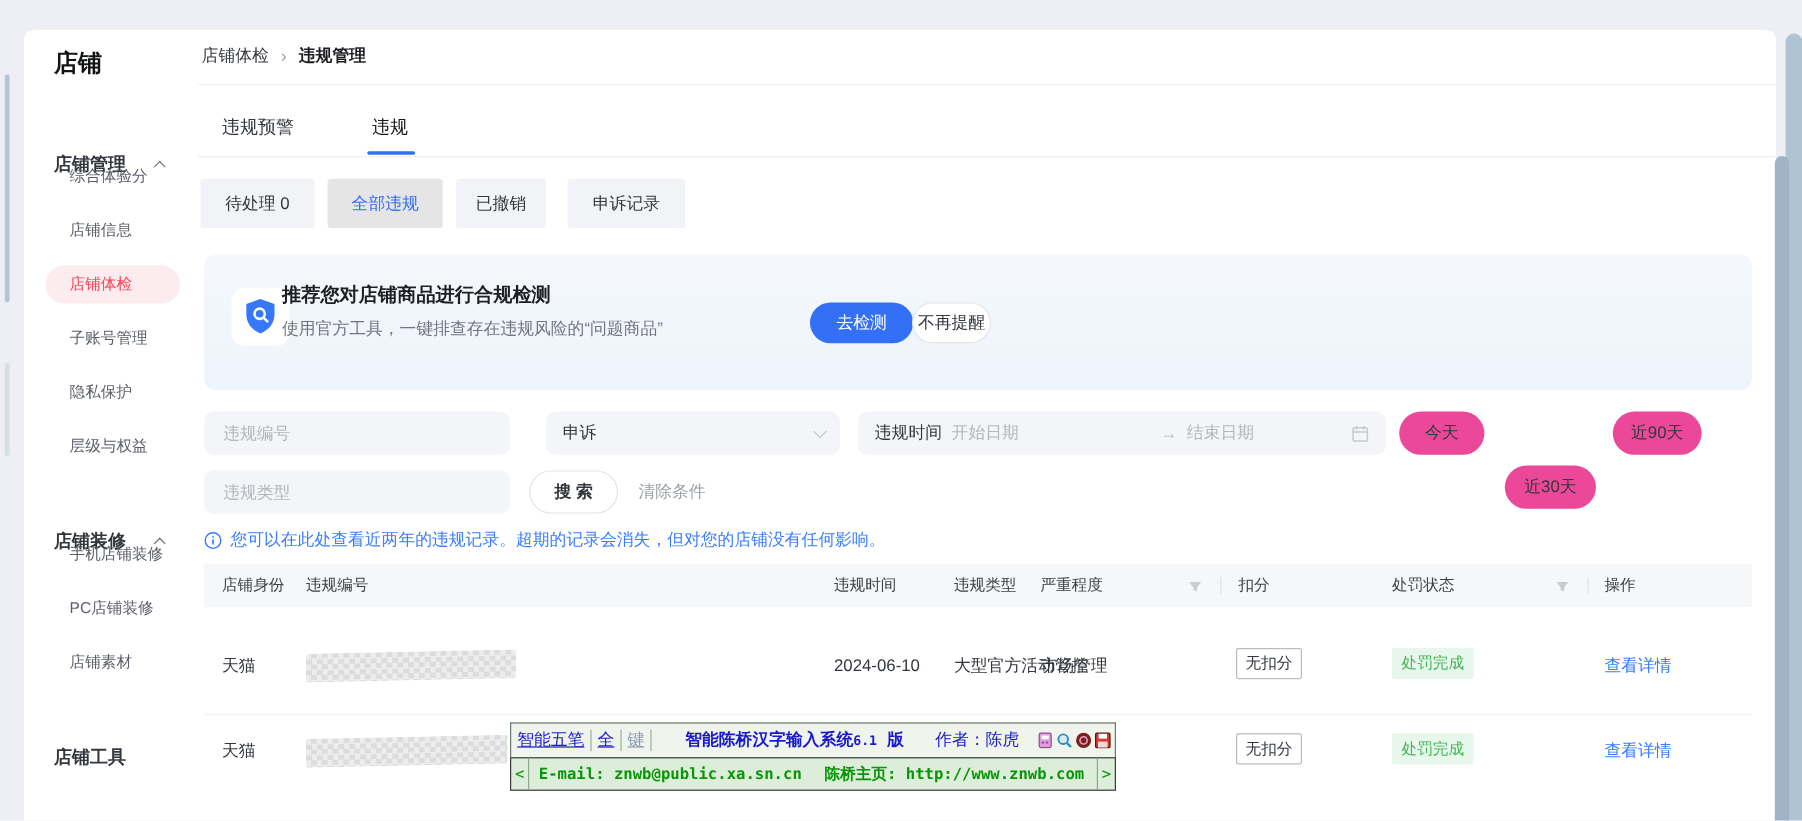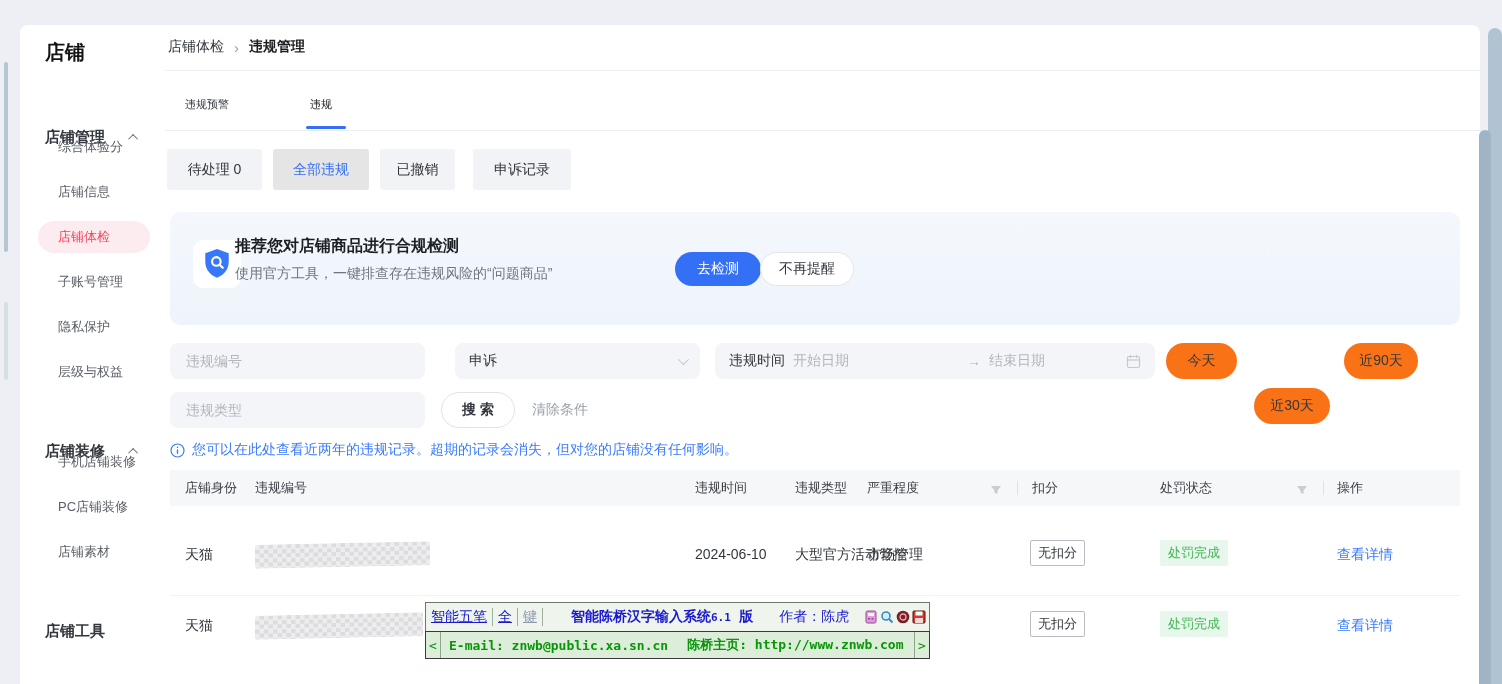--- a/index.html
+++ b/index.html
@@ -22,54 +22,54 @@
   .sb-item.active { left:18px; width:112px; padding-left:20px; height:32px; background:#fdecef; border-radius:16px; color:#f5455a; }
   .caret-up { width:7px; height:7px; border-left:1.6px solid #6b6f76; border-top:1.6px solid #6b6f76; transform:rotate(45deg) translateY(2px); display:inline-block; }
 
   
   .breadcrumb { position:absolute; left:148px; top:13px; font-size:14px; color:#33373d; display:flex; gap:10px; align-items:center; }
   .crumb-sep { color:#9aa0a8; font-size:15px; }
   .crumb-cur { font-weight:700; color:#1c1e21; }
   .divider1 { position:absolute; left:145px; top:45px; width:1315px; height:1px; background:#f0f1f4; }
   .divider2 { position:absolute; left:145px; top:105px; width:1315px; height:1px; background:#eceef1; }
 
-  .tab { position:absolute; top:72px; font-size:11px; color:#33373d; cursor:pointer; }
+  .tab { position:absolute; top:72px; font-size:15px; color:#33373d; cursor:pointer; }
   .tab.t1 { left:165px; }
   .tab.t2 { left:290px; color:#17181a; }
   .tab-underline { position:absolute; left:286px; top:101px; width:40px; height:3px; background:#3370f6; border-radius:2px; }
 
   .subtab { position:absolute; top:124px; height:41px; display:flex; align-items:center; justify-content:center; background:#f1f3f6; border-radius:3px; font-size:14px; color:#33373d; cursor:pointer; }
   .subtab.active { background:#e5e5e5; color:#3370f6; }
   .st1 { left:147px; width:95px; }
   .st2 { left:253px; width:96px; }
   .st3 { left:360px; width:75px; }
   .st4 { left:453px; width:98px; }
 
   
   .banner { position:absolute; left:150px; top:187px; width:1290px; height:113px; border-radius:10px; background:linear-gradient(180deg,#f4f8fd,#eef4fb); }
   .banner-icon { position:absolute; left:23px; top:28px; width:48px; height:48px; background:#fff; border-radius:10px; display:flex; align-items:center; justify-content:center; }
   .banner-title { position:absolute; left:65px; top:24px; font-size:16px; font-weight:700; color:#1d1f23; }
   .banner-sub { position:absolute; left:65px; top:53px; font-size:14px; color:#70757d; }
   .btn-primary { position:absolute; left:505px; top:40px; height:34px; padding:0 22px; border-radius:17px; background:#3370f6; color:#fff; font-size:14px; border:none; display:flex; align-items:center; cursor:pointer; }
-  .btn-ghost { position:absolute; left:590px; top:40px; height:34px; padding:0 18px; border-radius:17px; background:#fff; color:#33373d; font-size:14px; border:1px solid #e3e5e9; display:flex; align-items:center; cursor:pointer; }
+  .btn-ghost { position:absolute; left:590px; top:40px; height:34px; padding:0 4px; border-radius:17px; background:#fff; color:#33373d; font-size:14px; border:1px solid #e3e5e9; display:flex; align-items:center; cursor:pointer; }
 
   
   .f-field { position:absolute; height:36px; background:#f4f5f8; border-radius:8px; display:flex; align-items:center; font-size:14px; }
   .f-input { border:none; outline:none; background:transparent; width:100%; padding:0 16px; font-size:14px; color:#33373d; font-family:inherit; }
   .f-input::placeholder { color:#b2b6bf; }
   .row1 { top:318px; } .row2 { top:367px; }
   .f1 { left:150px; width:255px; }
   .fsel { left:435px; width:245px; justify-content:space-between; padding:0 14px; color:#33373d; cursor:pointer; }
   .chev-down { width:8px; height:8px; border-right:1.4px solid #c3c7ce; border-bottom:1.4px solid #c3c7ce; transform:rotate(45deg) translateY(-2px); }
   .fdate { left:695px; width:440px; padding:0 14px; gap:8px; cursor:pointer; }
   .fdate .lbl { color:#33373d; }
   .fdate .ph { color:#b2b6bf; }
   .fdate .arr { color:#b2b6bf; margin-left:110px; }
   .fdate .cal { margin-left:auto; display:flex; }
-  .quick { position:absolute; height:36px; border-radius:18px; background:#f97316; display:flex; align-items:center; justify-content:center; font-size:14px; color:#33373d; cursor:pointer; }
+  .quick { position:absolute; height:36px; border-radius:18px; background:#ec4899; display:flex; align-items:center; justify-content:center; font-size:14px; color:#33373d; cursor:pointer; }
   .q1 { left:1146px; width:71px; } .q2 { left:1234px; width:76px;margin-top:45px; } .q3 { left:1324px; width:74px; }
   .f2 { left:150px; width:255px; }
   .btn-search { position:absolute; left:421px; top:367px; height:36px; width:74px; border-radius:18px; background:#fff; border:1px solid #e0e3e8; font-size:14px; font-weight:700; color:#33373d; display:flex; align-items:center; justify-content:center; cursor:pointer; }
   .link-clear { position:absolute; left:512px; top:367px; height:36px; display:flex; align-items:center; font-size:14px; color:#9ba0a8; cursor:pointer; }
 
   .notice { position:absolute; left:150px; top:416px; display:flex; align-items:center; gap:7px; font-size:14px; color:#3a7bff; }
 
   
   .thead { position:absolute; left:150px; top:445px; width:1290px; height:36px; background:#f6f7f9; }
   .th { position:absolute; top:0; height:36px; display:flex; align-items:center; font-size:13px; color:#3a3e45; }

